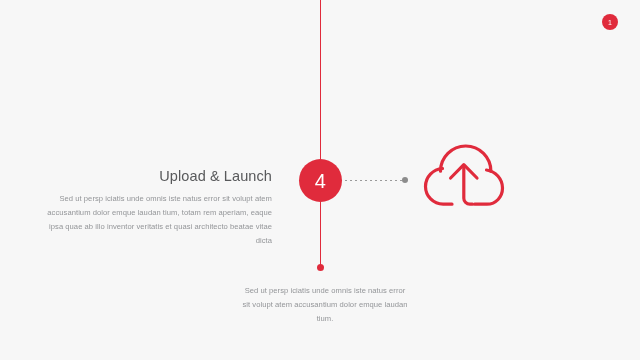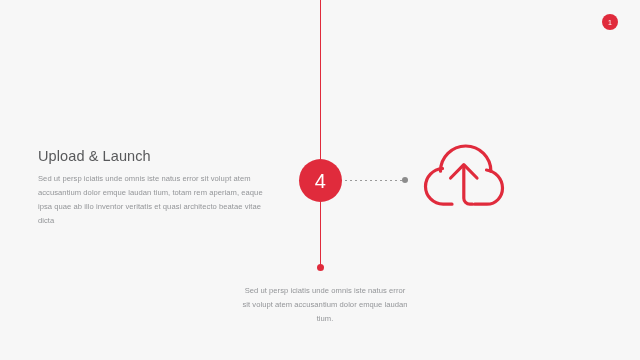--- a/index.html
+++ b/index.html
@@ -92,22 +92,23 @@
     left: 419px;
     top: 140px;
     width: 86px;
     height: 72px;
   }
 
   
   .text-block {
     position: absolute;
     left: 38px;
-    top: 148px;
+    top: 168px;
     width: 234px;
+    text-align: right;
   }
   .block-title {
     color: #58595b;
     font-size: 14.5px;
     font-weight: 400;
     line-height: 1.2;
     margin: 0 0 7px 0;
     letter-spacing: 0.1px;
   }
   .block-body {

